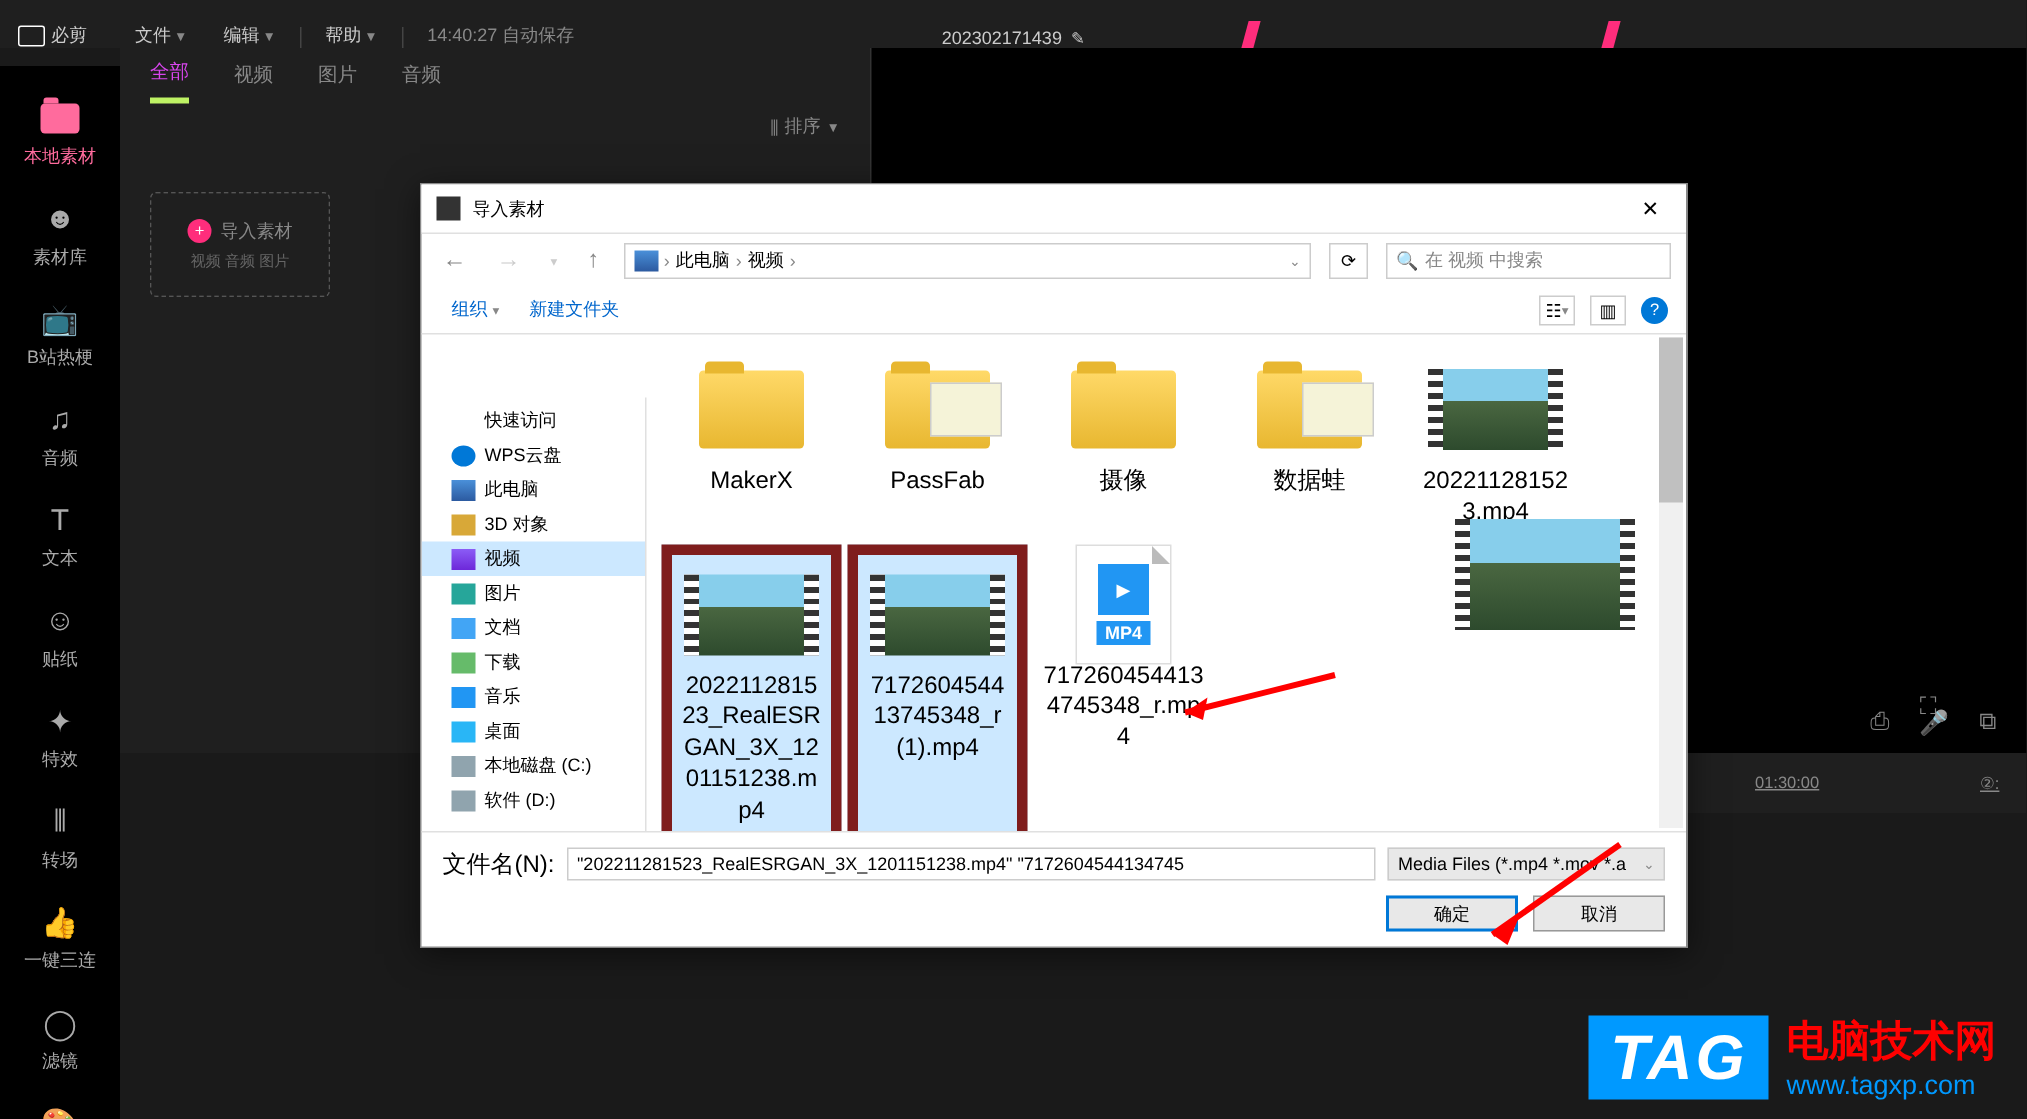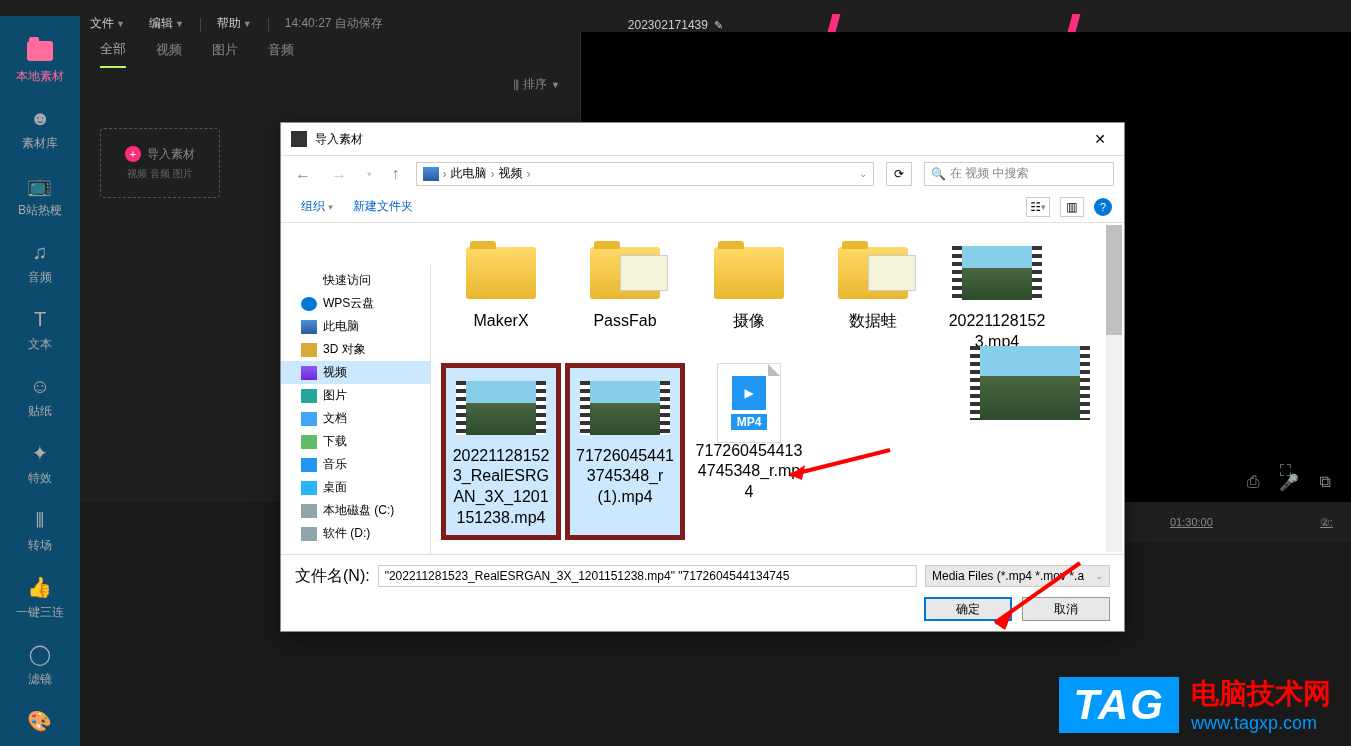--- a/index.html
+++ b/index.html
@@ -11,32 +11,32 @@
 .topbar .logo-icon { width: 18px; height: 14px; border: 1px solid #fff; border-radius: 2px; position: relative; }
 .topbar .menu-item { padding: 0 12px; cursor: pointer; display: flex; align-items: center; gap: 2px; }
 .topbar .divider { width: 1px; height: 14px; background: #444; margin: 0 4px; }
 .topbar .autosave { margin-left: 12px; color: #888; }
 .topbar .center { position: absolute; left: 50%; transform: translateX(-50%); display: flex; align-items: center; gap: 6px; }
 .pink-mark { width: 8px; height: 18px; background: #ff2d7c; transform: skewX(-15deg); }
 .topbar .pink-mark.left { position: absolute; left: 830px; }
 .topbar .pink-mark.right { position: absolute; left: 1070px; }
 
 
-.sidebar { position: absolute; left: 0; top: 16px; width: 80px; bottom: 0; background: #0c4a6e; display: flex; flex-direction: column; align-items: center; padding-top: 12px; }
+.sidebar { position: absolute; left: 0; top: 44px; width: 80px; bottom: 0; background: #000000; display: flex; flex-direction: column; align-items: center; padding-top: 12px; }
 .side-item { width: 60px; display: flex; flex-direction: column; align-items: center; gap: 4px; padding: 10px 0; font-size: 12px; color: #aaa; cursor: pointer; }
 .side-item.active { color: #ff6b9d; }
 .side-icon { width: 28px; height: 26px; display: flex; align-items: center; justify-content: center; font-size: 20px; }
 .folder-icon { width: 26px; height: 20px; background: #ff6b9d; border-radius: 3px; position: relative; }
 .folder-icon::before { content: ''; position: absolute; top: -4px; left: 2px; width: 10px; height: 4px; background: #ff6b9d; border-radius: 2px 2px 0 0; }
 
 
 .panel { position: absolute; left: 80px; top: 32px; width: 500px; height: 470px; background: #1f1f1f; }
 .panel-tabs { height: 36px; display: flex; align-items: center; padding: 0 20px; gap: 30px; font-size: 13px; }
 .panel-tab { color: #888; cursor: pointer; }
-.panel-tab.active { color: #a3a3a3; border-bottom: 2px solid #bef264; padding-bottom: 8px; margin-top: 8px; }
+.panel-tab.active { color: #d946ef; border-bottom: 4px solid #bef264; padding-bottom: 8px; margin-top: 8px; }
 .panel-sort { position: absolute; right: 20px; top: 44px; font-size: 12px; color: #888; display: flex; align-items: center; gap: 4px; }
 .import-box { margin: 60px 0 0 20px; width: 120px; height: 70px; border: 1px dashed #555; border-radius: 4px; display: flex; flex-direction: column; align-items: center; justify-content: center; gap: 4px; font-size: 12px; color: #888; cursor: pointer; }
 .import-box .plus { width: 16px; height: 16px; background: #ff2d7c; border-radius: 50%; color: #fff; display: flex; align-items: center; justify-content: center; font-size: 11px; }
 .import-sub { font-size: 10px; color: #666; }
 
 
 .preview { position: absolute; left: 580px; top: 32px; right: 0; height: 470px; background: #000; border-left: 1px solid #333; }
 .preview-inner { position: absolute; inset: 30px 90px 30px 30px; background: #000; }
 .preview-controls { position: absolute; right: 20px; bottom: 10px; display: flex; gap: 20px; color: #888; font-size: 16px; }
 .crop-icon { position: absolute; right: 60px; top: 430px; color: #888; }
@@ -78,21 +78,21 @@
 .ticon.doc { background: #42a5f5; }
 .ticon.download { background: #66bb6a; }
 .ticon.music { background: #2196f3; }
 .ticon.desktop { background: #29b6f6; }
 .ticon.drive { background: #90a4ae; }
 
 .files { flex: 1; padding: 10px; display: flex; flex-wrap: wrap; align-content: flex-start; gap: 4px; position: relative; }
 .scrollbar { position: absolute; right: 2px; top: 2px; bottom: 2px; width: 16px; background: #f0f0f0; }
 .scrollbar-thumb { width: 100%; height: 110px; background: #c0c0c0; }
 .file-item { width: 120px; display: flex; flex-direction: column; align-items: center; padding: 6px; cursor: pointer; text-align: center; }
-.file-item.selected { background: #cce8ff; border: 5px solid #7f1d1d; }
+.file-item.selected { background: #cce8ff; border: 7px solid #7f1d1d; }
 .file-thumb { width: 90px; height: 68px; display: flex; align-items: center; justify-content: center; margin-bottom: 4px; position: relative; }
 .folder-thumb { width: 70px; height: 52px; background: linear-gradient(#ffd968, #e8b730); border-radius: 3px; position: relative; }
 .folder-thumb::before { content: ''; position: absolute; top: -6px; left: 4px; width: 26px; height: 8px; background: #e8b730; border-radius: 3px 3px 0 0; }
 .folder-thumb.withpreview::after { content: ''; position: absolute; right: -8px; top: 8px; width: 46px; height: 34px; background: #f5f3d8; border: 1px solid #ccc; }
 .video-thumb { width: 90px; height: 54px; background: linear-gradient(#87ceeb 0%, #87ceeb 40%, #4a6741 40%, #2d4a2d 100%); border-left: 10px solid #333; border-right: 10px solid #333; position: relative; }
 .video-thumb::before, .video-thumb::after { content: ''; position: absolute; top: 0; bottom: 0; width: 10px; background: repeating-linear-gradient(#333 0, #333 4px, #fff 4px, #fff 8px); }
 .video-thumb::before { left: -10px; }
 .video-thumb::after { right: -10px; }
 .mp4-thumb { width: 64px; height: 80px; background: #fff; border: 1px solid #ddd; position: relative; display: flex; flex-direction: column; align-items: center; justify-content: center; }
 .mp4-thumb::before { content: ''; position: absolute; top: 0; right: 0; border-style: solid; border-width: 0 12px 12px 0; border-color: transparent #fff transparent transparent; background: #bbb; }

